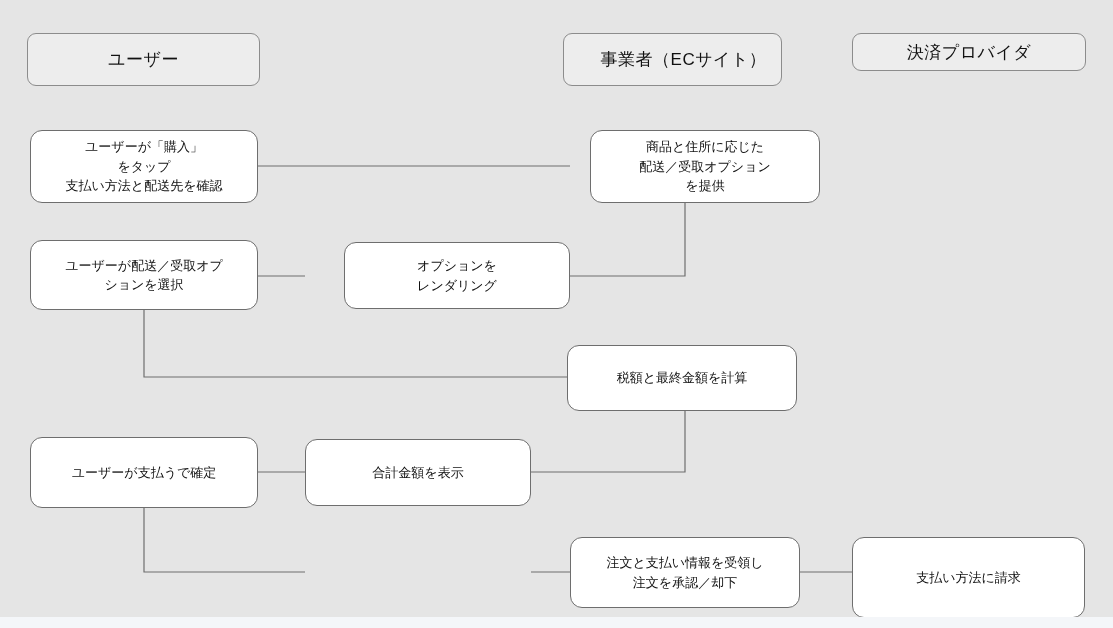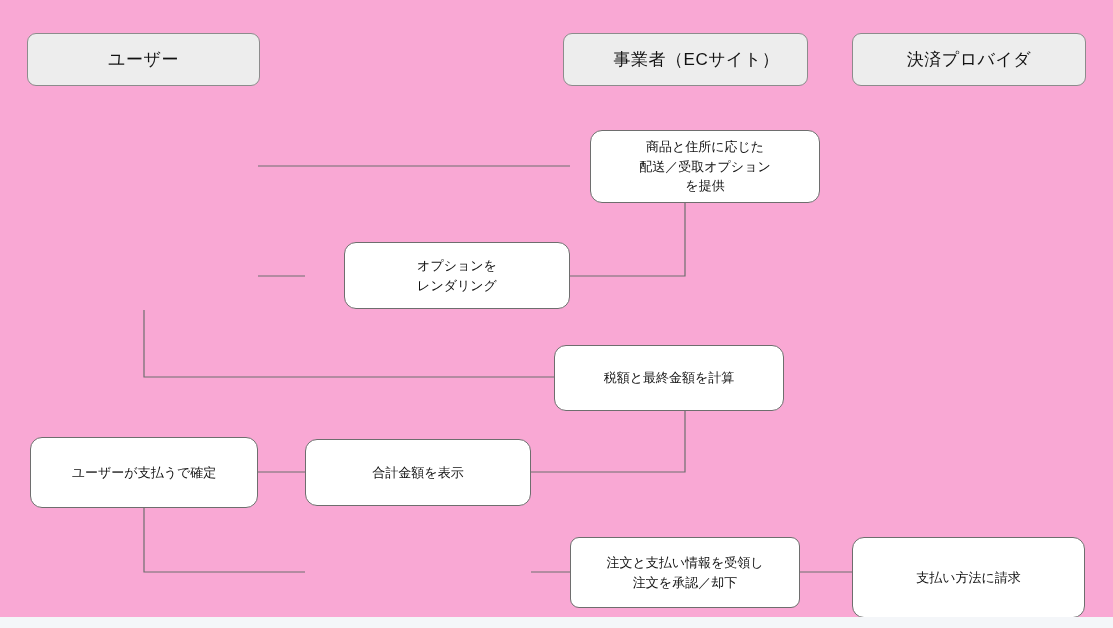--- a/index.html
+++ b/index.html
@@ -1,19 +1,19 @@
 <!DOCTYPE html>
 <html><head>
 <meta charset="utf-8">
 <style>
   html,body { margin:0; padding:0; background:#ffffff; }
   body { font-family: "Liberation Sans", sans-serif; color:#111111; }
   .canvas {
     position:relative; width:1113px; height:628px;
-    background:#f9a8d4; overflow:hidden;
+    background:#e5e5e5; overflow:hidden;
   }
   svg.connectors { position:absolute; left:0; top:0; width:1113px; height:628px; }
   .lane-header {
     position:absolute; box-sizing:border-box;
     background:#ededed; border:1px solid #8c8c8c; border-radius:9px;
     display:flex; align-items:center; justify-content:center;
     font-size:17px; letter-spacing:0.5px;
   }
   .node {
     position:absolute; box-sizing:border-box;
@@ -22,32 +22,32 @@
     text-align:center; font-size:13px; line-height:1.5;
     white-space:pre-line; padding:4px 10px;
   }
   .bottom-strip {
     position:absolute; left:0; top:617px; width:1113px; height:11px;
     background:#f4f6f9;
   }
   
   .h-user     { left:27px;  top:33px; width:233px; height:53px; }
   .h-chatgpt  { left:298px; top:33px; width:224px; height:53px; }
-  .h-merchant { left:563px; top:33px; width:245px; height:53px;padding-left:22px; }
-  .h-psp      { left:852px; top:33px; width:234px; height:53px; }
+  .h-merchant { left:563px; top:33px; width:219px; height:53px;padding-left:22px; }
+  .h-psp      { left:852px; top:33px; width:234px; height:38px; }
   
   .n-a1 { left:30px;  top:130px; width:228px; height:73px; }
   .n-c1 { left:570px; top:130px; width:230px; height:73px;margin-left:20px; }
   .n-a2 { left:30px;  top:240px; width:228px; height:70px; }
   .n-b2 { left:305px; top:242px; width:226px; height:67px;margin-left:39px; }
-  .n-c3 { left:554px; top:345px; width:230px; height:66px; }
+  .n-c3 { left:567px; top:345px; width:230px; height:66px; }
   .n-a4 { left:30px;  top:437px; width:228px; height:71px; }
   .n-b4 { left:305px; top:439px; width:226px; height:67px; }
   .n-b5 { left:305px; top:537px; width:226px; height:71px; }
-  .n-c5 { left:570px; top:537px; width:230px; height:71px;border-radius:9px; }
+  .n-c5 { left:570px; top:537px; width:230px; height:71px; }
   .n-d5 { left:852px; top:537px; width:233px; height:81px; }
 </style>
 </head>
 <body>
 
 <div class="canvas">
 
   <svg class="connectors" viewBox="0 0 1113 628" fill="none" stroke="#6e6e6e" stroke-width="1.2">
     <polyline points="258,166 570,166"></polyline>
     <polyline points="685,203 685,276 531,276"></polyline>
@@ -57,23 +57,28 @@
     <polyline points="258,472 305,472"></polyline>
     <polyline points="144,508 144,572 305,572"></polyline>
     <polyline points="531,572 570,572"></polyline>
     <polyline points="800,572 852,572"></polyline>
   </svg>
 
   <div class="lane-header h-user">ユーザー</div>
   <div class="lane-header h-merchant">事業者（ECサイト）</div>
   <div class="lane-header h-psp">決済プロバイダ</div>
 
+  <div class="node n-a1">ユーザーが「購入」
+をタップ
+支払い方法と配送先を確認</div>
   <div class="node n-c1">商品と住所に応じた
 配送／受取オプション
 を提供</div>
+  <div class="node n-a2">ユーザーが配送／受取オプ
+ションを選択</div>
   <div class="node n-b2">オプションを
 レンダリング</div>
   <div class="node n-c3">税額と最終金額を計算</div>
   <div class="node n-a4">ユーザーが支払うで確定</div>
   <div class="node n-b4">合計金額を表示</div>
   <div class="node n-c5">注文と支払い情報を受領し
 注文を承認／却下</div>
   <div class="node n-d5">支払い方法に請求</div>
 
   <div class="bottom-strip"></div>

